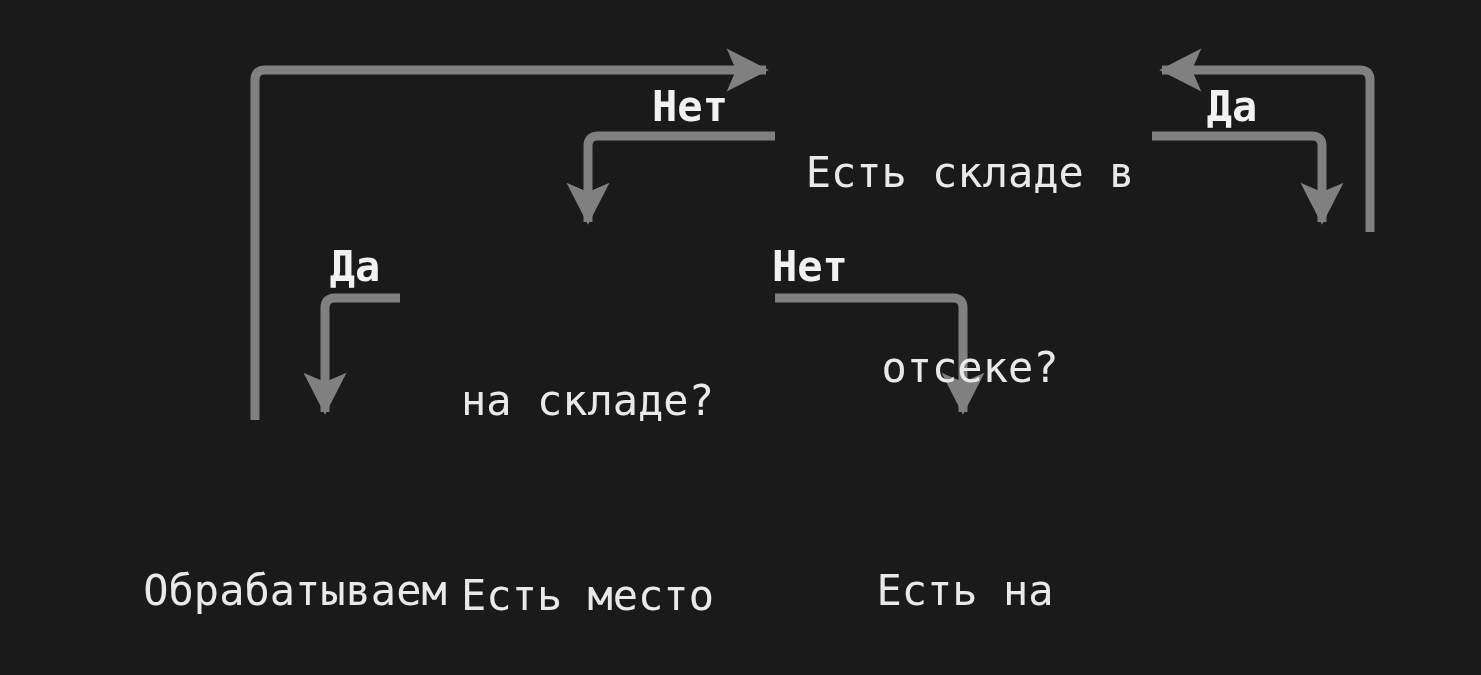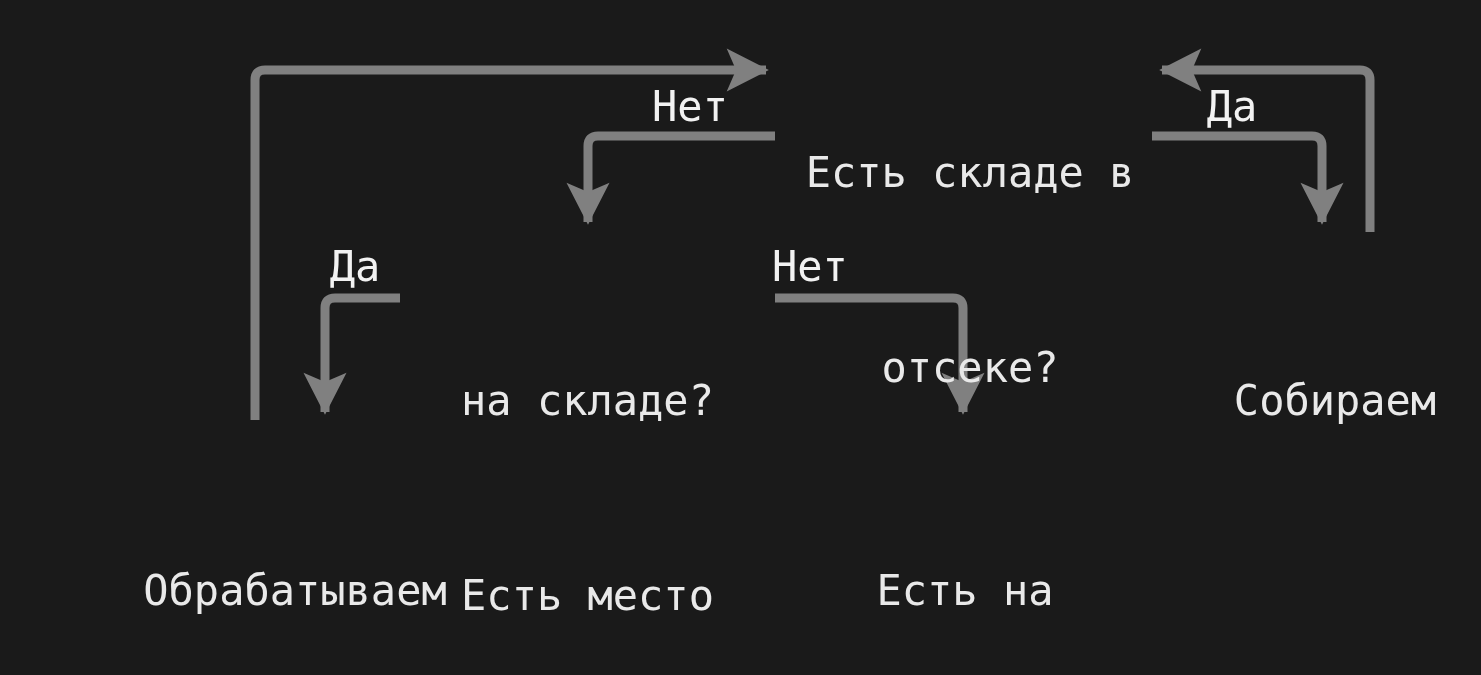--- a/index.html
+++ b/index.html
@@ -33,20 +33,21 @@
     letter-spacing: 0px;
   }
   .edge-label {
     position: absolute;
     color: #f2f2f2;
     font-family: "DejaVu Sans Mono", "Liberation Mono", monospace;
     font-size: 42px;
     line-height: 48px;
     text-align: center;
     white-space: pre;
+    font-weight: bold;
   }
 </style>
 </head>
 <body>
 
 <div id="canvas">
 
   <svg id="edges" viewBox="0 0 1481 675" xmlns="http://www.w3.org/2000/svg">
     <defs>
       <marker id="arrow-right" viewBox="0 0 10 10" refX="9" refY="5" markerWidth="5.2" markerHeight="5.2" orient="auto-start-reverse">
@@ -71,21 +72,20 @@
     <div>Есть складе в</div>
     <div>отсеке?</div>
   </div>
 
   <div class="node" style="left:420px; top:238px; width:335px;">
     <div>на складе?</div>
     <div>Есть место</div>
   </div>
 
   <div class="node" style="left:1200px; top:238px; width:270px;">
-    <div>Собираем</div>
   </div>
 
   <div class="node" style="left:0px; top:428px; width:590px;">
     <div>Обрабатываем</div>
     
     
   </div>
 
   <div class="node" style="left:800px; top:428px; width:330px;">
     <div>Есть на</div>

